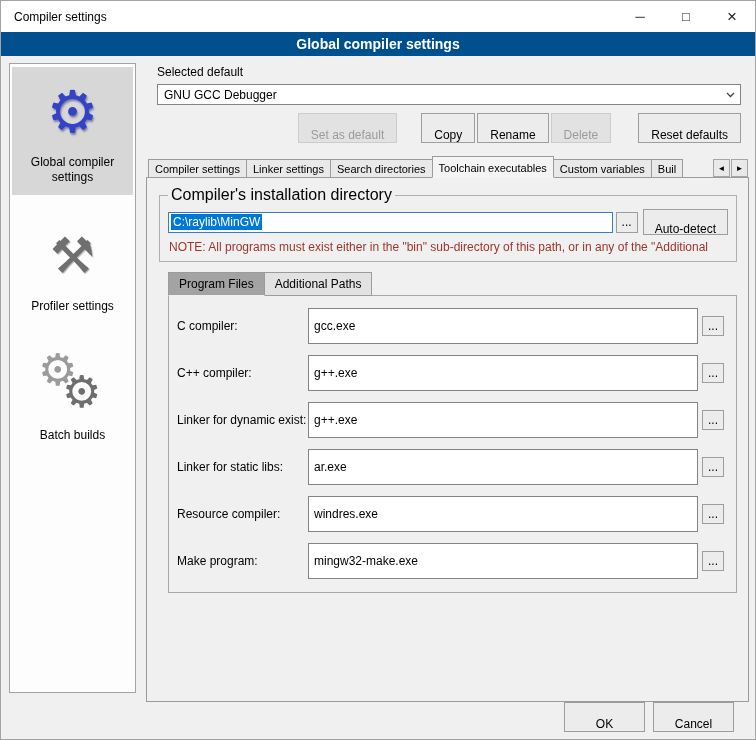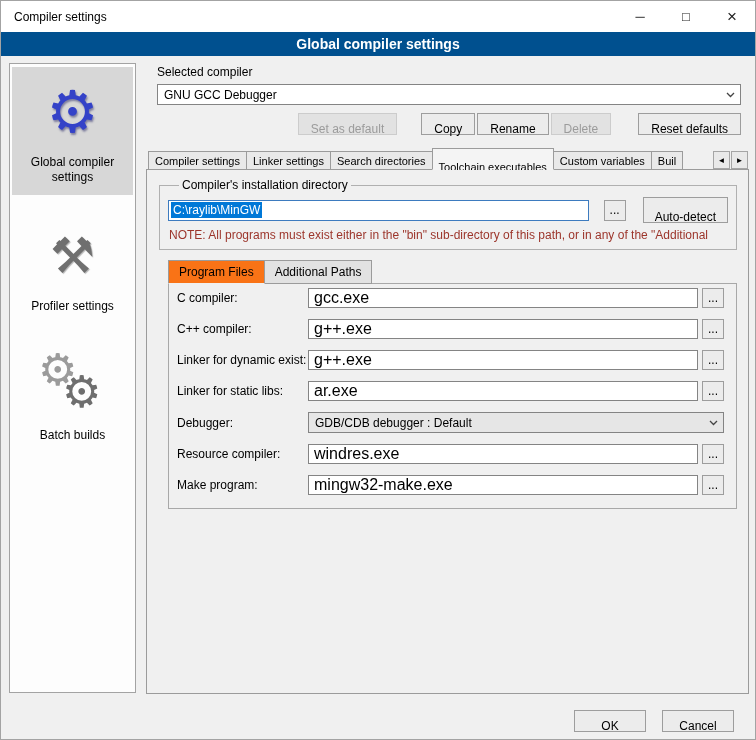--- a/index.html
+++ b/index.html
@@ -32,61 +32,61 @@
 
   
   .main { position:absolute; left:145px; top:7px; width:603px; }
   .sel-label { margin:2px 0 5px 11px; }
   .combo { display:flex; align-items:center; border:1px solid #848484; background:#fff; height:21px; padding-left:6px; cursor:default; }
   .combo-main { margin-left:11px; width:584px; }
   .combo-text { white-space:nowrap; overflow:hidden; }
   .combo-arrow { margin-left:auto; width:19px; flex-shrink:0; display:flex; align-items:center; justify-content:center; }
   .combo.flat { background:#e6e6e6; }
 
-  .btn { font-family:"Liberation Sans", sans-serif; font-size:12px; background:#ececec; border:1px solid #9d9d9d; height:22px; padding:8px 12px; cursor:pointer; }
+  .btn { font-family:"Liberation Sans", sans-serif; font-size:12px; background:#ececec; border:1px solid #9d9d9d; height:22px; padding:14px 12px; cursor:pointer; }
   .btn.disabled { background:#e2e2e2; color:#9b9b9b; border-color:#cccccc; }
   .btn-row { margin:8px 0 0 11px; width:584px; display:flex; justify-content:flex-end; align-items:center; }
   .btn-row .btn { margin-left:2px; }
   .btn-row .btn.gap-big { margin-left:24px; }
   .btn-row .btn.gap-med { margin-left:27px; }
 
   
   .tabstrip { margin-top:13px; position:relative; height:22px; z-index:2; }
   .tabs { position:absolute; left:2px; right:36px; bottom:0; display:flex; align-items:flex-end; overflow:hidden; }
   .tab { background:#e9e9e9; border:1px solid #9b9b9b; margin-right:-1px; padding:3px 6px; font-size:11px; white-space:nowrap; height:19px; cursor:pointer; }
-  .tab.active { background:#f4f4f4; height:22px; padding-top:12px; border-bottom-color:#f4f4f4; position:relative; z-index:3; }
+  .tab.active { background:#f4f4f4; height:22px; padding-top:5px; border-bottom-color:#f4f4f4; position:relative; z-index:3; }
   .tab-arrows { position:absolute; right:1px; bottom:1px; display:flex; }
   .tab-arrows .arrow-btn { width:17px; height:18px; font-size:8px; background:#e9e9e9; border:1px solid #a5a5a5; margin-left:1px; padding:0; cursor:pointer; display:flex; align-items:center; justify-content:center; }
 
   .tabpanel { margin-top:-1px; border:1px solid #9b9b9b; background:#f0f0f0; height:525px; position:relative; z-index:1; }
 
   
   fieldset.group { margin:8px 11px 0 12px; border:1px solid #b0b0b0; padding:3px 8px 7px; }
-  fieldset.group legend { font-size:12px; padding:0 3px; margin-left:11px; }
-  .dir-row { display:flex; align-items:center; margin-top:2px;gap:12px; }
+  fieldset.group legend { font-size:16px; padding:0 3px; margin-left:0; }
+  .dir-row { display:flex; align-items:center; margin-top:2px; }
   .textbox { flex:1; height:21px; background:#fff; border:1px solid #3d7bbf; display:flex; align-items:center; padding:0 2px; cursor:text; }
   .selected-text { background:#0078d7; color:#fff; padding:1px 2px; }
   .btn.browse { width:22px; padding:0; margin-left:3px; height:21px; }
   .btn.autodetect { margin-left:5px; height:21px; padding:12px 11px; }
   .note { margin:5px 0 0 1px; color:#9c352b; white-space:nowrap; overflow:hidden; font-size:12px; }
 
   
   .inner-tabs { margin:10px 0 0 21px; display:flex; align-items:flex-end; position:relative; z-index:2; }
   .tab2 { background:#e2e2e2; border:1px solid #9b9b9b; margin-right:-1px; padding:4px 10px; font-size:12px; white-space:nowrap; cursor:pointer; }
-  .tab2.active { background:#f97316; border-bottom-color:#f0f0f0; position:relative; z-index:3; }
-  .inner-panel { margin:-1px 11px 0 21px; border:1px solid #a8a8a8; background:#f0f0f0; padding:4px 12px 2px 8px; }
+  .tab2.active { background:#a3a3a3; border-bottom-color:#f0f0f0; position:relative; z-index:3; }
+  .inner-panel { margin:-1px 11px 0 21px; border:1px solid #a8a8a8; background:#f0f0f0; padding:12px 12px 2px 8px; }
   .field-row { display:flex; align-items:center; margin-bottom:11px; }
   .field-label { width:131px; flex-shrink:0; font-size:12px; }
-  .field-input { flex:1; height:20px; border:1px solid #848484; background:#fff; padding:0 5px; font-family:"Liberation Sans", sans-serif; font-size:16px; }
+  .field-input { flex:1; height:36px; border:1px solid #848484; background:#fff; padding:0 5px; font-family:"Liberation Sans", sans-serif; font-size:12px; }
   .btn.browse2 { width:22px; padding:0; margin-left:4px; height:20px; }
   .combo.field-combo { flex:1; height:21px; }
 
   
   .footer { position:absolute; right:21px; bottom:9px; display:flex; }
-  .footer .btn { width:72px; margin-left:16px; }
+  .footer .btn { width:81px; margin-left:8px; }
 
   .chev { display:block; }
 </style>
 </head>
 <body>
 
 <div class="window">
 
   <div class="titlebar">
     <span class="title">Compiler settings</span>
@@ -125,21 +125,21 @@
       <div class="side-item">
         <span class="side-icon gear-stack">
           <span class="g1">⚙</span>
           <span class="g2">⚙</span>
         </span>
         <span class="side-label">Batch builds</span>
       </div>
     </div>
 
     <div class="main">
-      <div class="sel-label">Selected compiler</div>
+      <div class="sel-label">Selected default</div>
 
       <div class="combo combo-main">
         <span class="combo-text">GNU GCC Debugger</span>
         <span class="combo-arrow">
           <svg class="chev" width="9" height="6" viewBox="0 0 9 6">
               <path d="M1 1 L4.5 4.5 L8 1" stroke="#444" stroke-width="1.3" fill="none"></path>
             </svg>
         </span>
       </div>
 
@@ -208,31 +208,20 @@
             <input class="field-input" type="text" value="g++.exe" style="">
             <button class="btn browse2">...</button>
           </div>
 
           <div class="field-row">
             <span class="field-label">Linker for static libs:</span>
             <input class="field-input" type="text" value="ar.exe" style="">
             <button class="btn browse2">...</button>
           </div>
 
-          <div class="field-row">
-            <span class="field-label">Debugger:</span>
-            <div class="combo flat field-combo">
-              <span class="combo-text">GDB/CDB debugger : Default</span>
-              <span class="combo-arrow">
-                <svg class="chev" width="9" height="6" viewBox="0 0 9 6">
-                    <path d="M1 1 L4.5 4.5 L8 1" stroke="#444" stroke-width="1.3" fill="none"></path>
-                  </svg>
-              </span>
-            </div>
-          </div>
 
           <div class="field-row">
             <span class="field-label">Resource compiler:</span>
             <input class="field-input" type="text" value="windres.exe" style="">
             <button class="btn browse2">...</button>
           </div>
 
           <div class="field-row">
             <span class="field-label">Make program:</span>
             <input class="field-input" type="text" value="mingw32-make.exe" style="">

